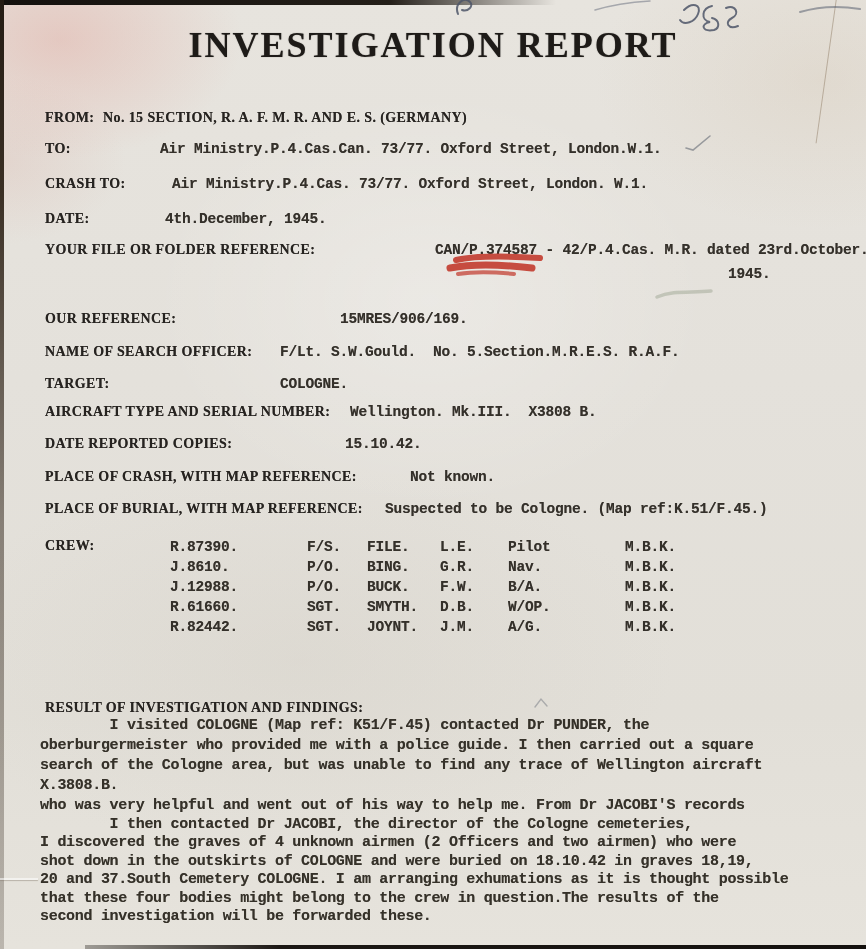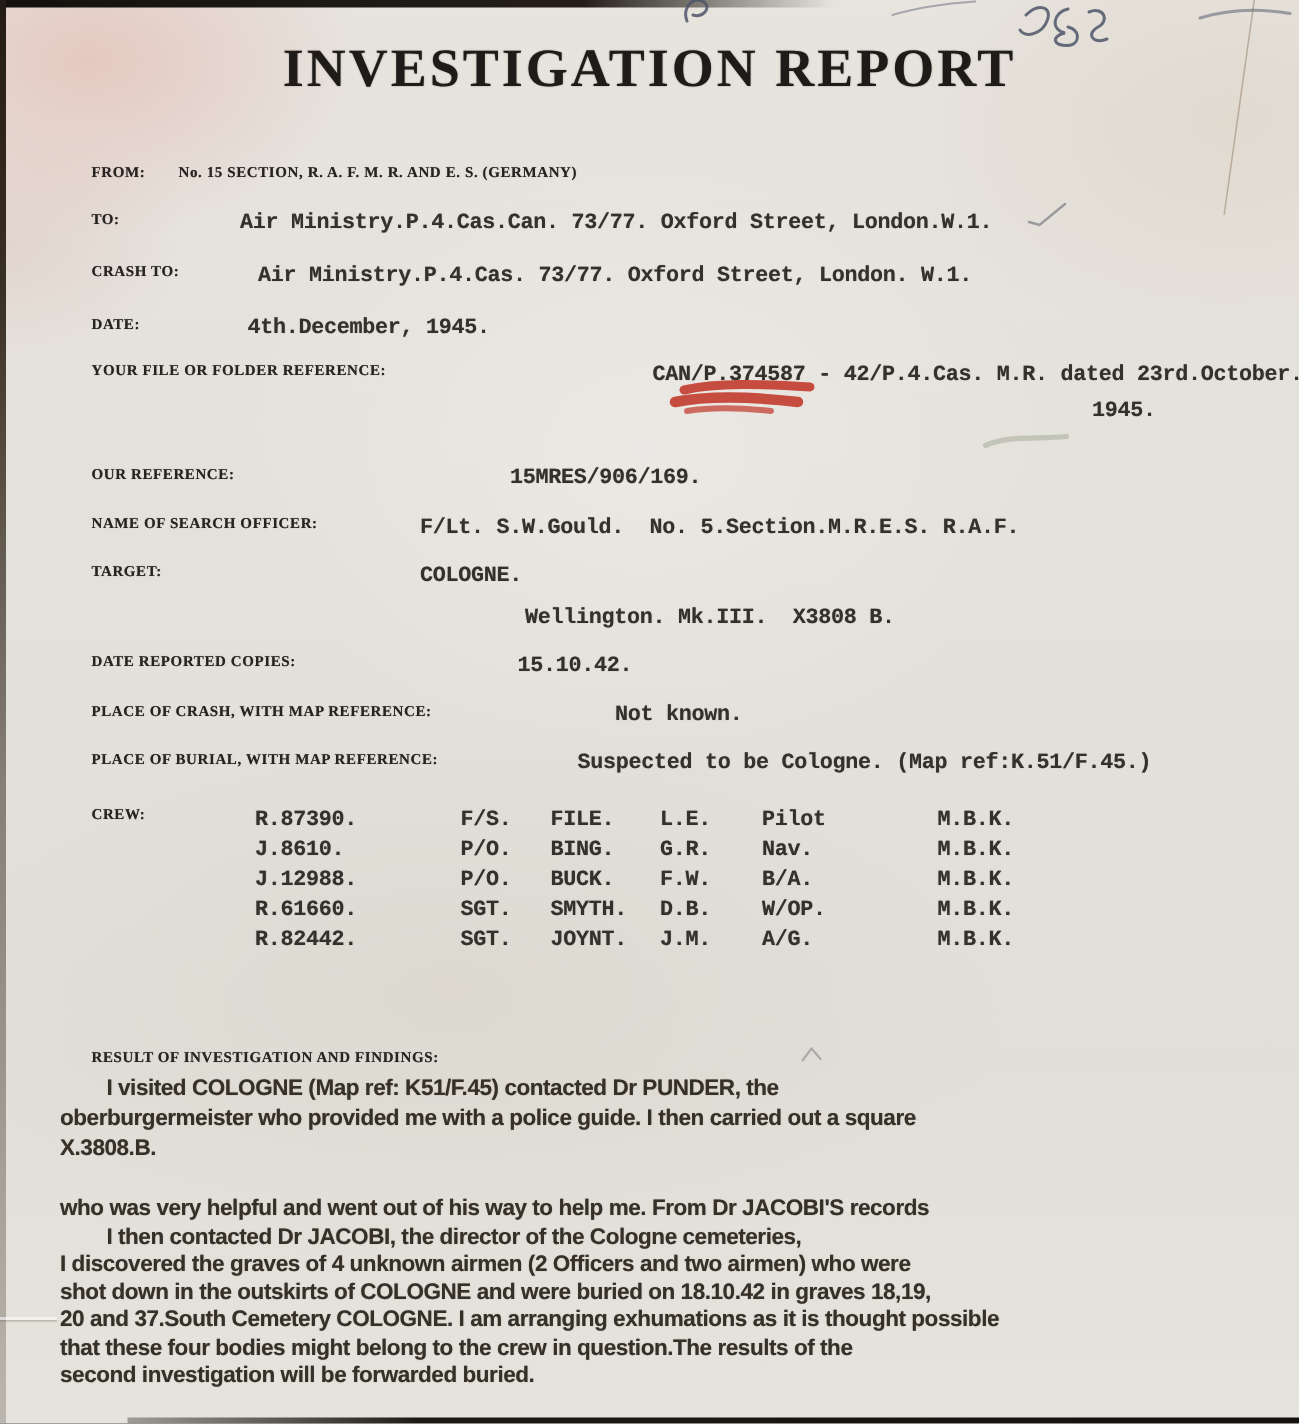--- a/index.html
+++ b/index.html
@@ -33,33 +33,33 @@
     position:absolute;left:0;top:24px;width:100%;
     text-align:center;margin:0;
     font-family:"Liberation Serif", serif;
     font-size:36px;font-weight:700;letter-spacing:2px;
     color:#1e1b18;text-shadow:0 0 1px rgba(30,27,24,0.5);
   }
   .row{position:absolute;left:0;width:100%;height:22px;}
   .lbl{
     position:absolute;white-space:pre;
     font-family:"Liberation Serif", serif;
-    font-size:10px;font-weight:700;letter-spacing:0.4px;
-    color:#262320;text-shadow:0 0 0.5px rgba(38,35,32,0.6);margin-left:16px;
+    font-size:14px;font-weight:700;letter-spacing:0.4px;
+    color:#262320;text-shadow:0 0 0.5px rgba(38,35,32,0.6);
   }
   .typed{
     position:absolute;white-space:pre;
     font-family:"Liberation Mono","DejaVu Sans Mono", monospace;
     font-size:14.5px;font-weight:700;letter-spacing:-0.2px;
     color:#34302a;text-shadow:0 0 0.6px rgba(52,48,42,0.55);
   }
   .body-block{position:absolute;left:40px;width:800px;}
   .body-line{
     white-space:pre;
-    font-family:Liberation Sans, sans-serif;
+    font-family:Liberation Mono, monospace;
     font-size:15px;font-weight:700;letter-spacing:-0.3px;
     color:#353129;text-shadow:0 0 0.6px rgba(53,49,41,0.5);
   }
   .p1 .body-line{line-height:20px;}
   .p2 .body-line{line-height:18.5px;}
   svg{position:absolute;overflow:visible;}
 </style>
 </head>
 <body>
 
@@ -135,20 +135,21 @@
     <span class="lbl" style="left:45px">NAME OF SEARCH OFFICER:</span>
     <span class="typed" style="left:280px">F/Lt. S.W.Gould.  No. 5.Section.M.R.E.S. R.A.F.</span>
   </div>
 
   <div class="row" style="top:376px">
     <span class="lbl" style="left:45px">TARGET:</span>
     <span class="typed" style="left:280px">COLOGNE.</span>
   </div>
 
   <div class="row" style="top:404px">
+    <span class="lbl" style="left:45px">AIRCRAFT TYPE AND SERIAL NUMBER:</span>
     <span class="typed" style="left:350px">Wellington. Mk.III.  X3808 B.</span>
   </div>
 
   <div class="row" style="top:436px">
     <span class="lbl" style="left:45px">DATE REPORTED COPIES:</span>
     <span class="typed" style="left:345px">15.10.42.</span>
   </div>
 
   <div class="row" style="top:469px">
     <span class="lbl" style="left:45px">PLACE OF CRASH, WITH MAP REFERENCE:</span>
@@ -209,26 +210,27 @@
   <div class="row" style="top:700px">
     <span class="lbl" style="left:45px">RESULT OF INVESTIGATION AND FINDINGS:</span>
   </div>
   <svg style="left:532px;top:696px" width="20" height="14" viewBox="0 0 20 14">
     <path d="M3,11 L9,3 L15,10" fill="none" stroke="#7d8188" stroke-width="1.4" stroke-linecap="round" opacity="0.55"></path>
   </svg>
 
   <div class="body-block p1" style="top:716px">
     <div class="body-line">        I visited COLOGNE (Map ref: K51/F.45) contacted Dr PUNDER, the</div>
     <div class="body-line">oberburgermeister who provided me with a police guide. I then carried out a square</div>
+    <div class="body-line">search of the Cologne area, but was unable to find any trace of Wellington aircraft</div>
     <div class="body-line">X.3808.B.</div>
   </div>
 
   <div class="body-block p2" style="top:797px">
     <div class="body-line">who was very helpful and went out of his way to help me. From Dr JACOBI'S records</div>
     <div class="body-line">        I then contacted Dr JACOBI, the director of the Cologne cemeteries,</div>
     <div class="body-line">I discovered the graves of 4 unknown airmen (2 Officers and two airmen) who were</div>
     <div class="body-line">shot down in the outskirts of COLOGNE and were buried on 18.10.42 in graves 18,19,</div>
     <div class="body-line">20 and 37.South Cemetery COLOGNE. I am arranging exhumations as it is thought possible</div>
     <div class="body-line">that these four bodies might belong to the crew in question.The results of the</div>
-    <div class="body-line">second investigation will be forwarded buried.</div>
+    <div class="body-line">second investigation will be forwarded these.</div>
   </div>
 
 </div>
 
 </body></html>

